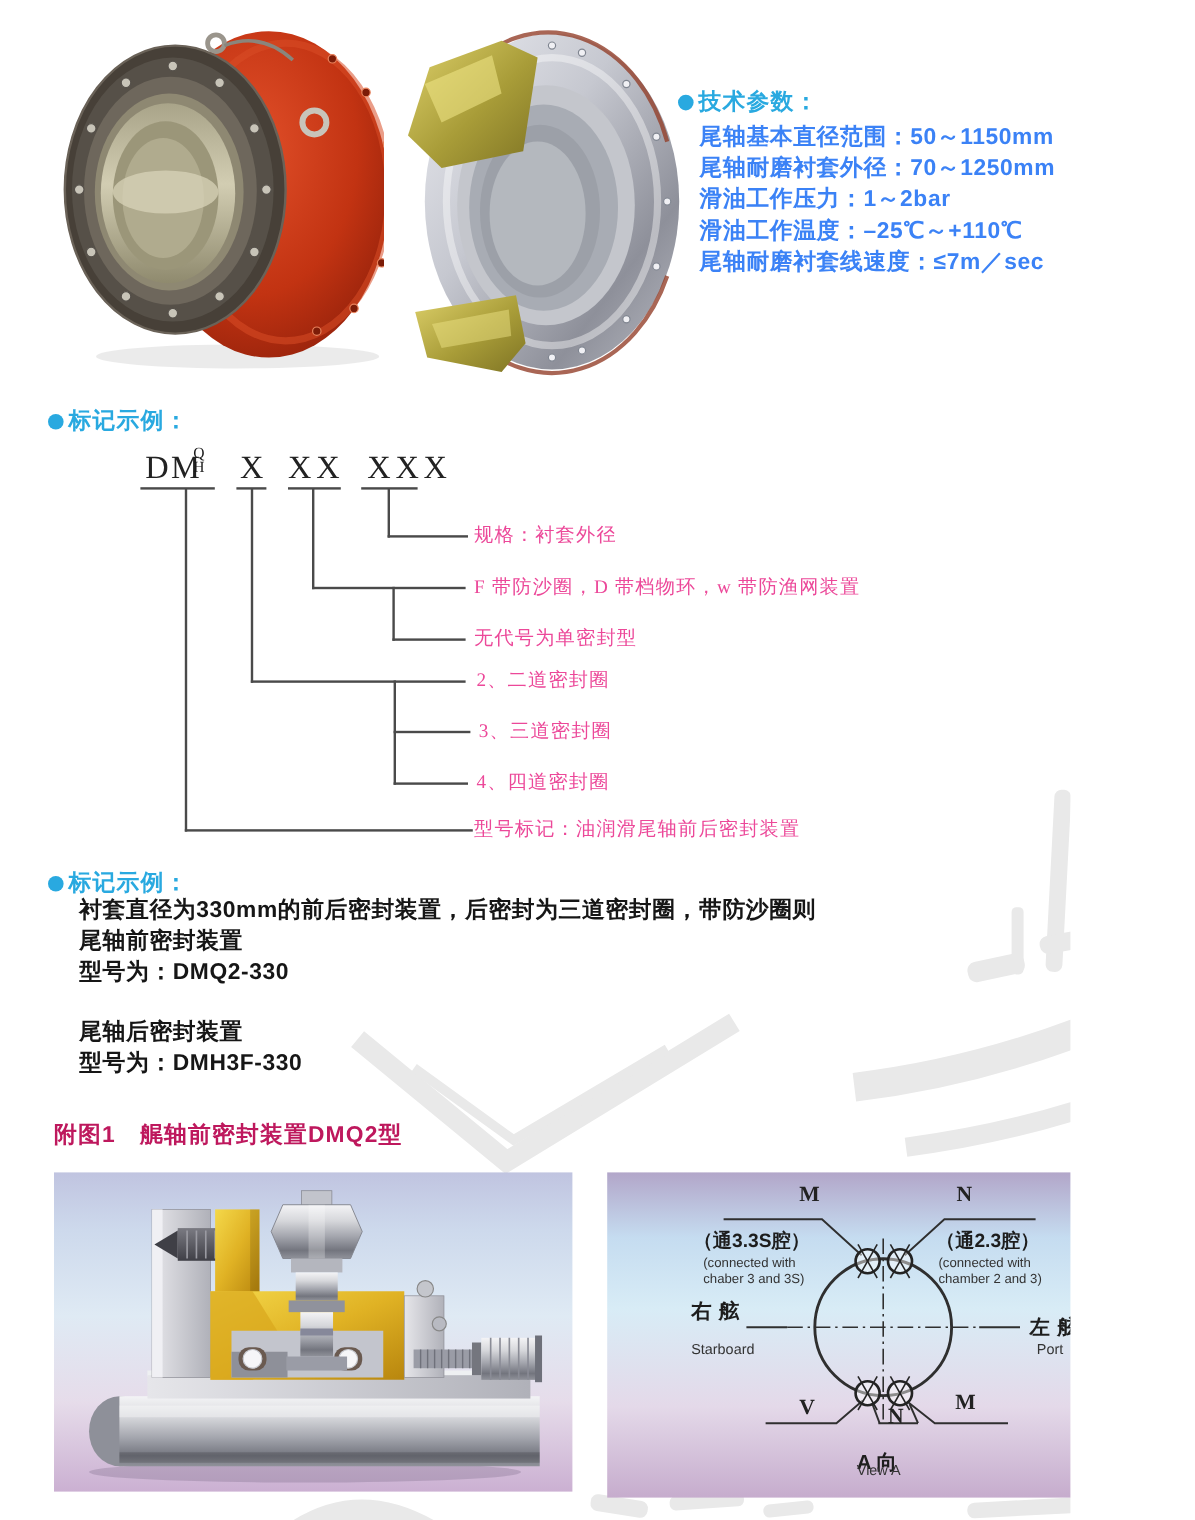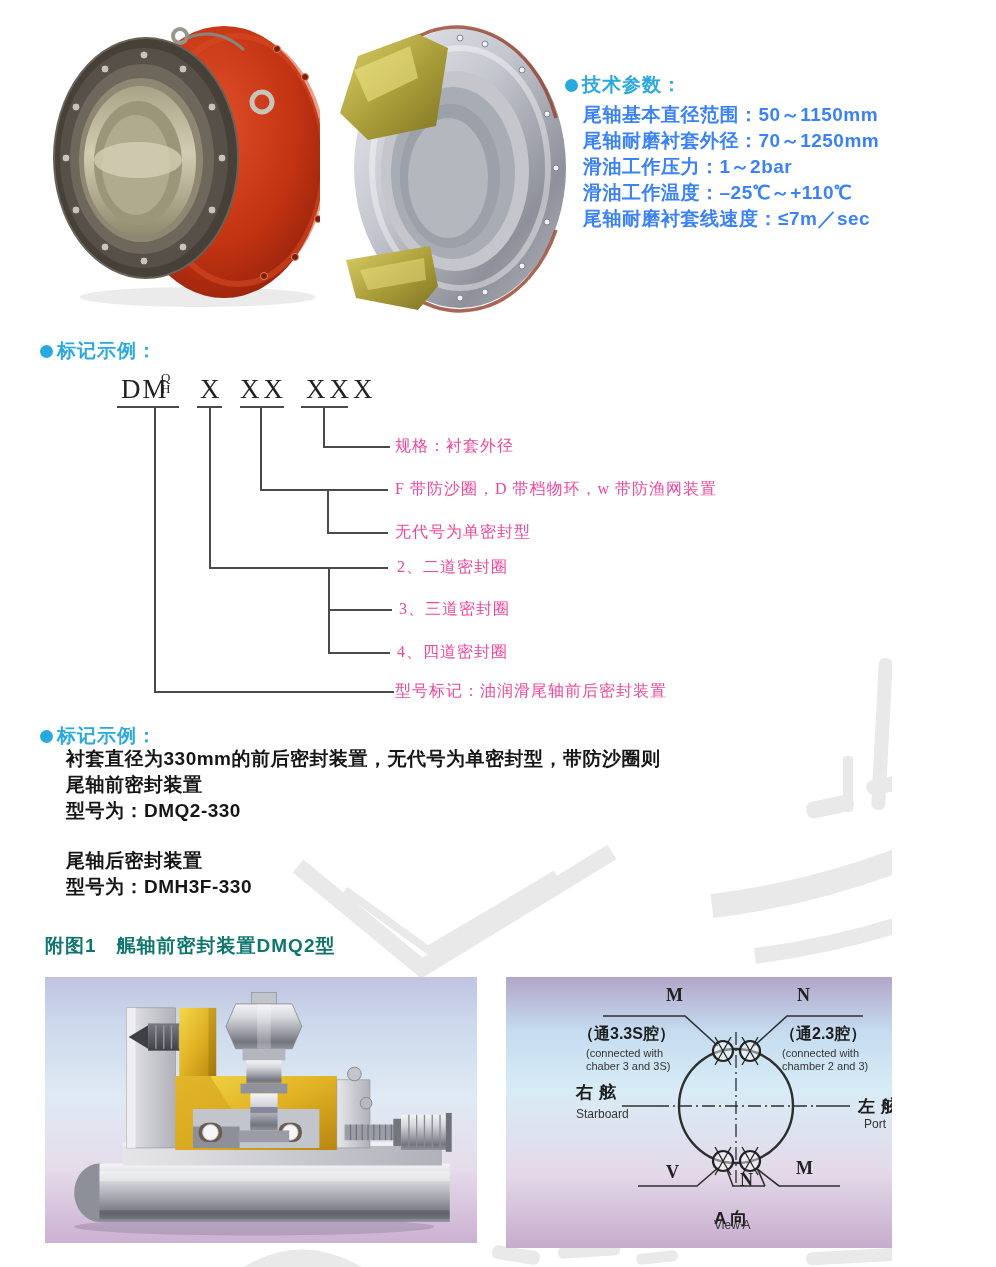--- a/index.html
+++ b/index.html
@@ -213,29 +213,29 @@
     <div class="tree-label" style="left:399px;top:599px;">3、三道密封圈</div>
     <div class="tree-label" style="left:397px;top:642px;">4、四道密封圈</div>
     <div class="tree-label" style="left:395px;top:681px;">型号标记：油润滑尾轴前后密封装置</div>
   </div>
 
   <div class="abs sec-head" style="left:40px;top:723px;z-index:2;">
     <span class="bullet" style="background:#29a9e0;"></span>
     <span class="txt" style="color:#29a9e0;">标记示例：</span>
   </div>
   <div class="abs" style="left:66px;top:746px;z-index:2;">
-    <div class="body-line nowrap">衬套直径为330mm的前后密封装置，无代号为单密封型，带防沙圈则</div>
+    <div class="body-line nowrap">衬套直径为330mm的前后密封装置，后密封为三道密封圈，带防沙圈则</div>
     <div class="body-line nowrap">尾轴前密封装置</div>
     <div class="body-line nowrap">型号为：DMQ2-330</div>
     <div style="height:24px;"></div>
     <div class="body-line nowrap">尾轴后密封装置</div>
     <div class="body-line nowrap">型号为：DMH3F-330</div>
   </div>
 
-  <div class="abs fig-caption nowrap" style="left:45px;top:933px;color:#0f766e;z-index:2;">附图1　艉轴前密封装置DMQ2型</div>
+  <div class="abs fig-caption nowrap" style="left:45px;top:933px;color:#be185d;z-index:2;">附图1　艉轴前密封装置DMQ2型</div>
 
   <div id="panel-left" class="panel" style="z-index:1;">
     <svg width="432" height="266" viewBox="0 0 444 266">
       <defs>
         <linearGradient id="metalV" x1="0" y1="0" x2="0" y2="1">
           <stop offset="0%" stop-color="#f4f4f6"></stop>
             <stop offset="30%" stop-color="#d6d7db"></stop>
           <stop offset="60%" stop-color="#a2a4ac"></stop>
             <stop offset="85%" stop-color="#73757e"></stop>
           <stop offset="100%" stop-color="#90929a"></stop>
@@ -374,21 +374,21 @@
     <div class="rp-en" style="left:80px;top:70px;">
       <div>(connected with</div>
       <div>chaber 3 and 3S)</div>
     </div>
     <div class="rp-cn" style="left:274px;top:47px;">（通2.3腔）</div>
     <div class="rp-en" style="left:276px;top:70px;">
       <div>(connected with</div>
       <div>chamber 2 and 3)</div>
     </div>
     <div class="rp-side-cn" style="left:70px;top:104px;">右舷</div>
-    <div class="rp-en" style="left:70px;top:131px;font-size:12px;">Starboard</div>
+    <div class="rp-en" style="left:70px;top:141px;font-size:12px;">Starboard</div>
     <div class="rp-side-cn" style="left:352px;top:118px;">左舷</div>
     <div class="rp-en" style="left:358px;top:141px;font-size:12px;">Port</div>
     <div class="rp-letter" style="left:160px;top:185px;">V</div>
     <div class="rp-letter" style="left:234px;top:193px;">N</div>
     <div class="rp-letter" style="left:290px;top:181px;">M</div>
     <div class="rp-cn" style="left:208px;top:230px;font-size:17px;">A 向</div>
     <div class="rp-en" style="left:208px;top:242px;font-size:12px;">View A</div>
   </div>
 
 </div>

